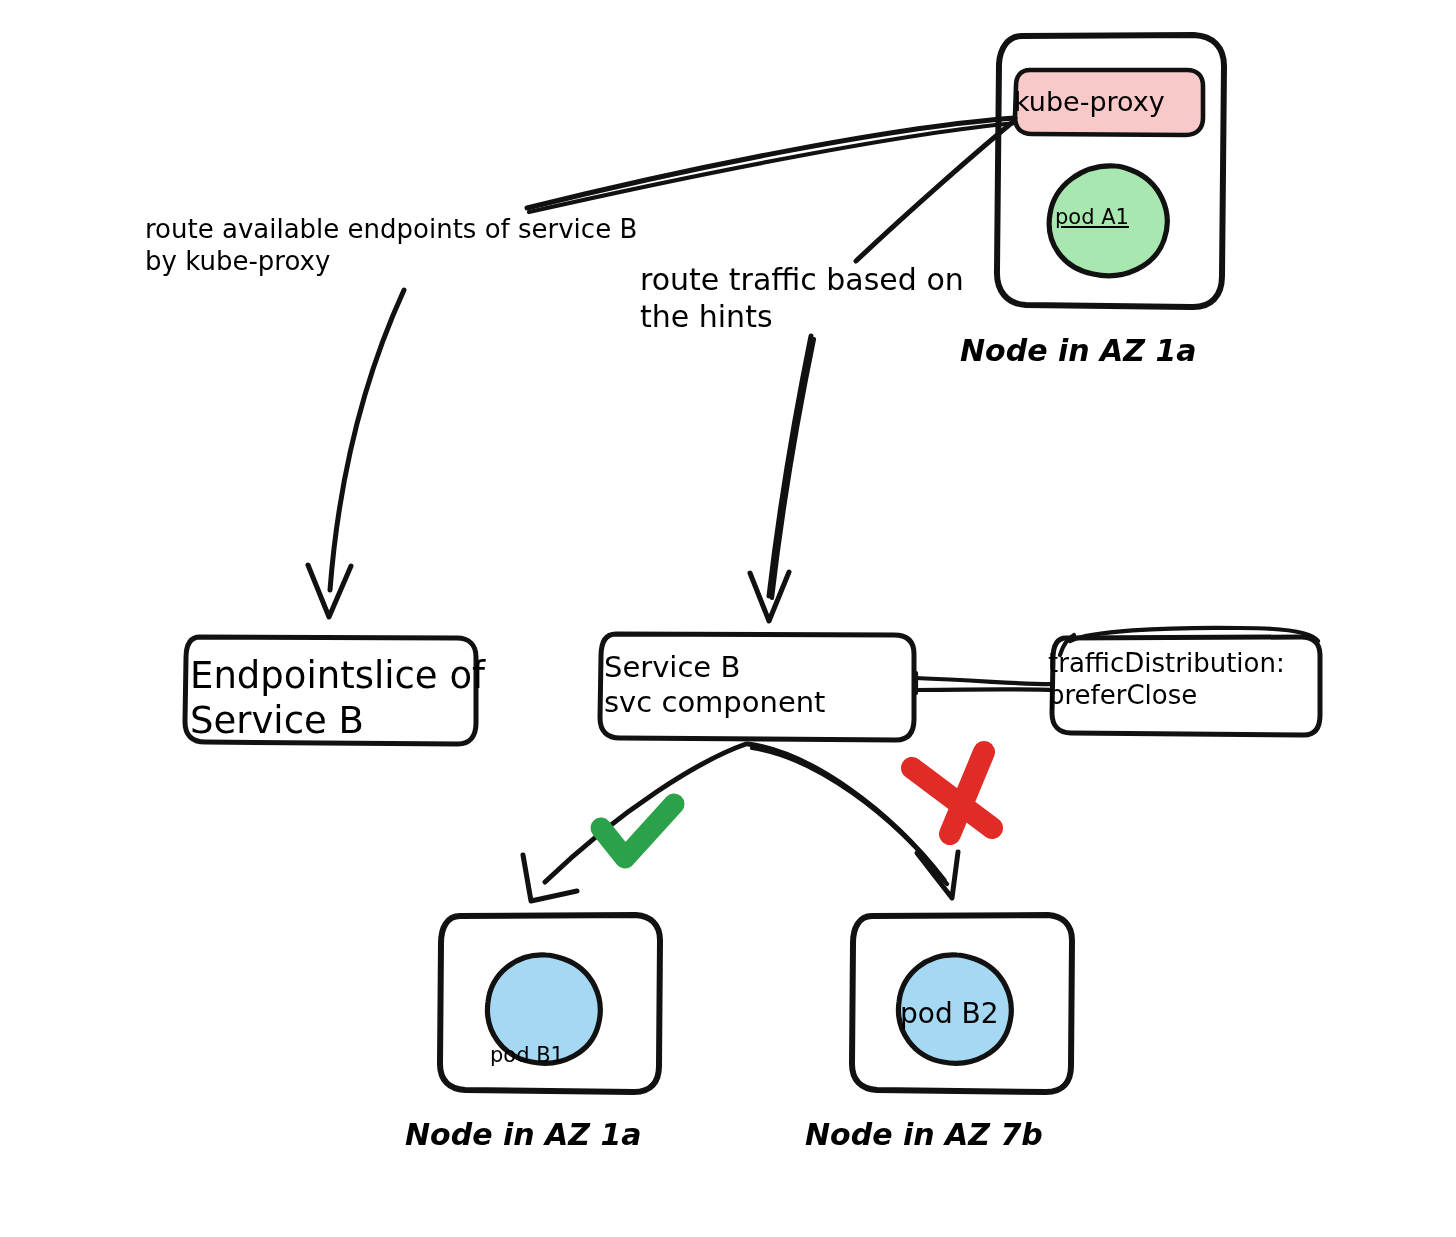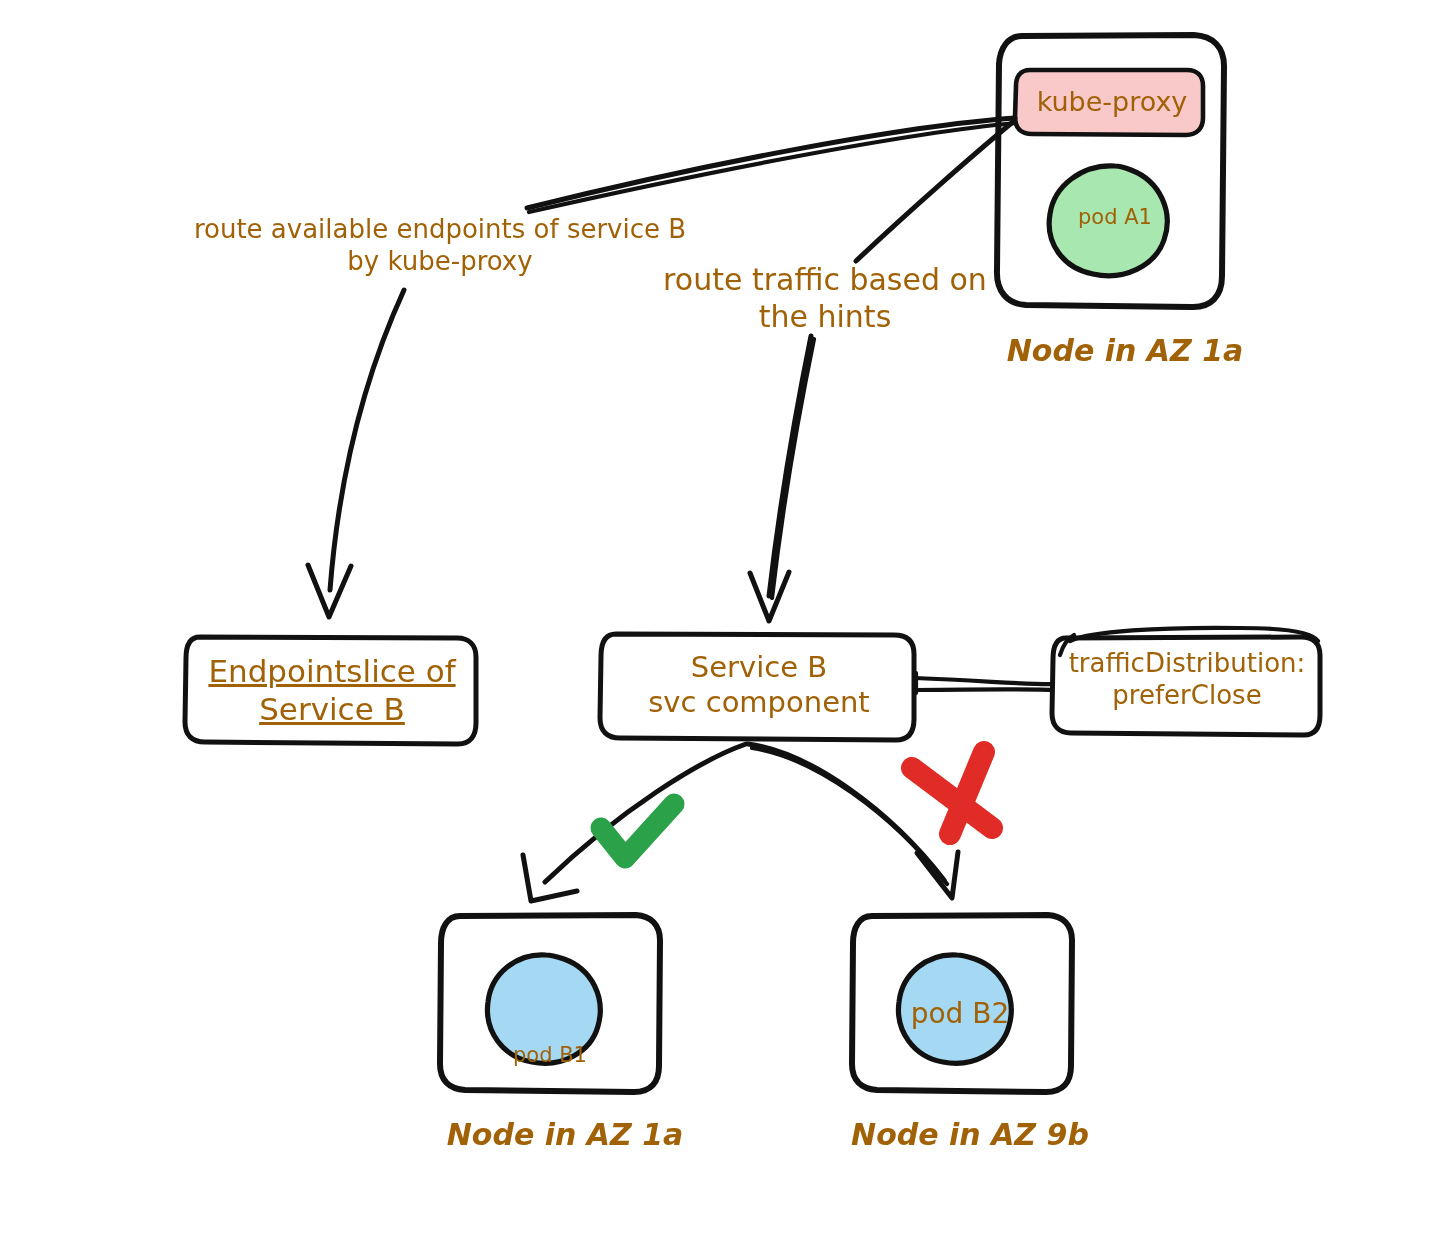--- a/index.html
+++ b/index.html
@@ -15,22 +15,22 @@
     font-family: "DejaVu Sans", sans-serif;
   }
   #canvas {
     position: absolute;
     inset: 0;
     width: 1456px;
     height: 1237px;
   }
   .lbl {
     position: absolute;
-    color: #a16207;
-    text-align: center;
+    color: #000000;
+    text-align: left;
     line-height: 1.22;
     white-space: pre;
     pointer-events: none;
   }
   .hand {
     font-family: "DejaVu Sans", sans-serif;
     font-weight: 400;
   }
   
   #anno-read {
@@ -55,25 +55,25 @@
     font-size: 30px; font-style: italic; font-weight: 600;
   }
   
   #txt-kube-proxy {
     left: 1014px; top: 86px; width: 196px;
     font-size: 27px;
   }
   #txt-pod-a1 {
     left: 1055px; top: 205px; width: 120px;
     font-size: 21px;
+    text-decoration: underline;
   }
   #txt-endpointslice {
     left: 190px; top: 653px; width: 284px;
-    font-size: 31px;
-    text-decoration: underline;
+    font-size: 37px;
   }
   #txt-service-b {
     left: 604px; top: 650px; width: 310px;
     font-size: 29px;
   }
   #txt-traffic-dist {
     left: 1048px; top: 648px; width: 278px;
     font-size: 26px;
   }
   #txt-pod-b1 {
@@ -227,13 +227,13 @@
 
 <div class="lbl hand" id="txt-traffic-dist">trafficDistribution:
 preferClose</div>
 
 <div class="lbl hand" id="txt-pod-b1">pod B1</div>
 
 <div class="lbl hand" id="txt-pod-b2">pod B2</div>
 
 <div class="lbl hand" id="cap-node-b1">Node in AZ 1a</div>
 
-<div class="lbl hand" id="cap-node-b2">Node in AZ 9b</div>
+<div class="lbl hand" id="cap-node-b2">Node in AZ 7b</div>
 
 </body></html>

